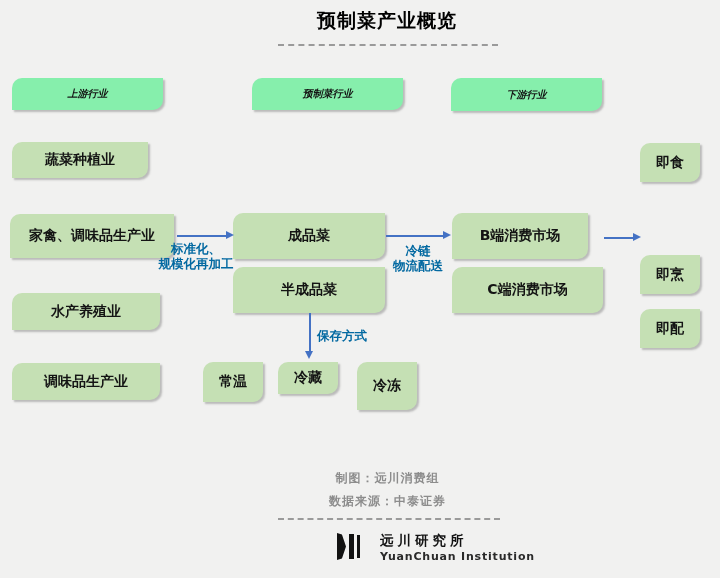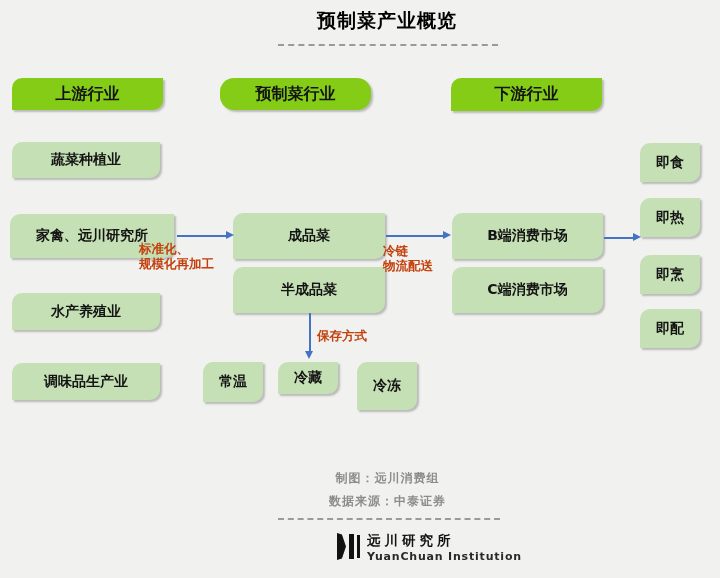--- a/index.html
+++ b/index.html
@@ -16,25 +16,25 @@
   .dashed {
     position:absolute; height:0;
     border-top:2px dashed #9a9a9a;
   }
   .box {
     position:absolute; display:flex; align-items:center; justify-content:center;
     font-weight:bold; color:#141414; text-align:center; white-space:nowrap;
     border-radius:10px 0 10px 0;
     box-shadow:2px 2px 2px rgba(120,120,120,0.45);
   }
-  .box.blue  { background:#84cc16; font-size:16px; }
+  .box.blue  { background:#86efac; font-size:10px;font-style:italic; }
   .box.green { background:#C5E0B4; font-size:14px; }
   .arrow-label {
-    position:absolute; font-size:12.5px; font-weight:bold; color:#c2410c;
-    text-align:left; line-height:15px; white-space:nowrap;
+    position:absolute; font-size:12.5px; font-weight:bold; color:#0369a1;
+    text-align:center; line-height:15px; white-space:nowrap;
   }
   
   .arrow-h { position:absolute; height:9px; }
   .arrow-h .shaft { position:absolute; left:0; right:5px; top:4px; border-top:2px solid #4472C4; }
   .arrow-h .head {
     position:absolute; right:0; top:0; width:0; height:0;
     border-left:8px solid #4472C4; border-top:4.5px solid transparent; border-bottom:4.5px solid transparent;
   }
   .arrow-v { position:absolute; width:9px; }
   .arrow-v .shaft { position:absolute; top:0; bottom:5px; left:4px; border-left:2px solid #4472C4; }
@@ -60,36 +60,35 @@
 </style>
 </head>
 <body>
 
 <div id="canvas">
 
   <div class="title">预制菜产业概览</div>
   <div class="dashed" style="left:278px; top:44px; width:220px;"></div>
 
   <div class="box blue" style="left:12px;  top:78px; width:151px; height:32px;">上游行业</div>
-  <div class="box blue" style="left:220px; top:78px; width:151px; height:32px;border-radius:14px;">预制菜行业</div>
+  <div class="box blue" style="left:252px; top:78px; width:151px; height:32px;">预制菜行业</div>
   <div class="box blue" style="left:451px; top:78px; width:151px; height:33px;">下游行业</div>
 
-  <div class="box green" style="left:12px; top:142px; width:148px; height:36px;">蔬菜种植业</div>
-  <div class="box green" style="left:10px; top:214px; width:164px; height:44px;">家禽、远川研究所</div>
+  <div class="box green" style="left:12px; top:142px; width:136px; height:36px;">蔬菜种植业</div>
+  <div class="box green" style="left:10px; top:214px; width:164px; height:44px;">家禽、调味品生产业</div>
   <div class="box green" style="left:12px; top:293px; width:148px; height:37px;">水产养殖业</div>
   <div class="box green" style="left:12px; top:363px; width:148px; height:37px;">调味品生产业</div>
 
   <div class="box green" style="left:233px; top:213px; width:152px; height:46px;">成品菜</div>
   <div class="box green" style="left:233px; top:267px; width:152px; height:46px;">半成品菜</div>
 
-  <div class="box green" style="left:452px; top:213px; width:151px; height:46px;">B端消费市场</div>
+  <div class="box green" style="left:452px; top:213px; width:136px; height:46px;">B端消费市场</div>
   <div class="box green" style="left:452px; top:267px; width:151px; height:46px;">C端消费市场</div>
 
   <div class="box green" style="left:640px; top:143px; width:60px; height:39px;">即食</div>
-  <div class="box green" style="left:640px; top:198px; width:60px; height:39px;">即热</div>
   <div class="box green" style="left:640px; top:255px; width:60px; height:39px;">即烹</div>
   <div class="box green" style="left:203px; top:362px; width:60px; height:40px;">常温</div>
 
   <div class="box green" style="left:640px; top:309px; width:60px; height:39px;">即配</div>
   <div class="box green" style="left:278px; top:362px; width:60px; height:32px;">冷藏</div>
   <div class="box green" style="left:357px; top:362px; width:60px; height:48px;">冷冻</div>
 
   <div class="arrow-h" style="left:177px; top:231px; width:57px;">
     <div class="shaft"></div>
     <div class="head"></div>
@@ -114,21 +113,21 @@
   <div class="arrow-label" style="left:383px; top:243px; width:70px;">
     <div>冷链</div>
     <div>物流配送</div>
   </div>
   <div class="arrow-label" style="left:317px; top:328px;">保存方式</div>
 
   <div class="footer-line" style="top:470px;">制图：远川消费组</div>
   <div class="footer-line" style="top:493px;">数据来源：中泰证券</div>
   <div class="dashed" style="left:278px; top:518px; width:222px;"></div>
 
-  <div class="logo" style="left:337px; top:532px;">
+  <div class="logo" style="left:337px; top:532px;gap:13px;">
     <div class="logo-bars">
       <div class="logo-bar1"></div>
       <div class="logo-bar2"></div>
       <div class="logo-bar3"></div>
     </div>
     <div class="logo-textcol">
       <div class="logo-name">远川研究所</div>
       <div class="logo-sub">YuanChuan Institution</div>
     </div>
   </div>

